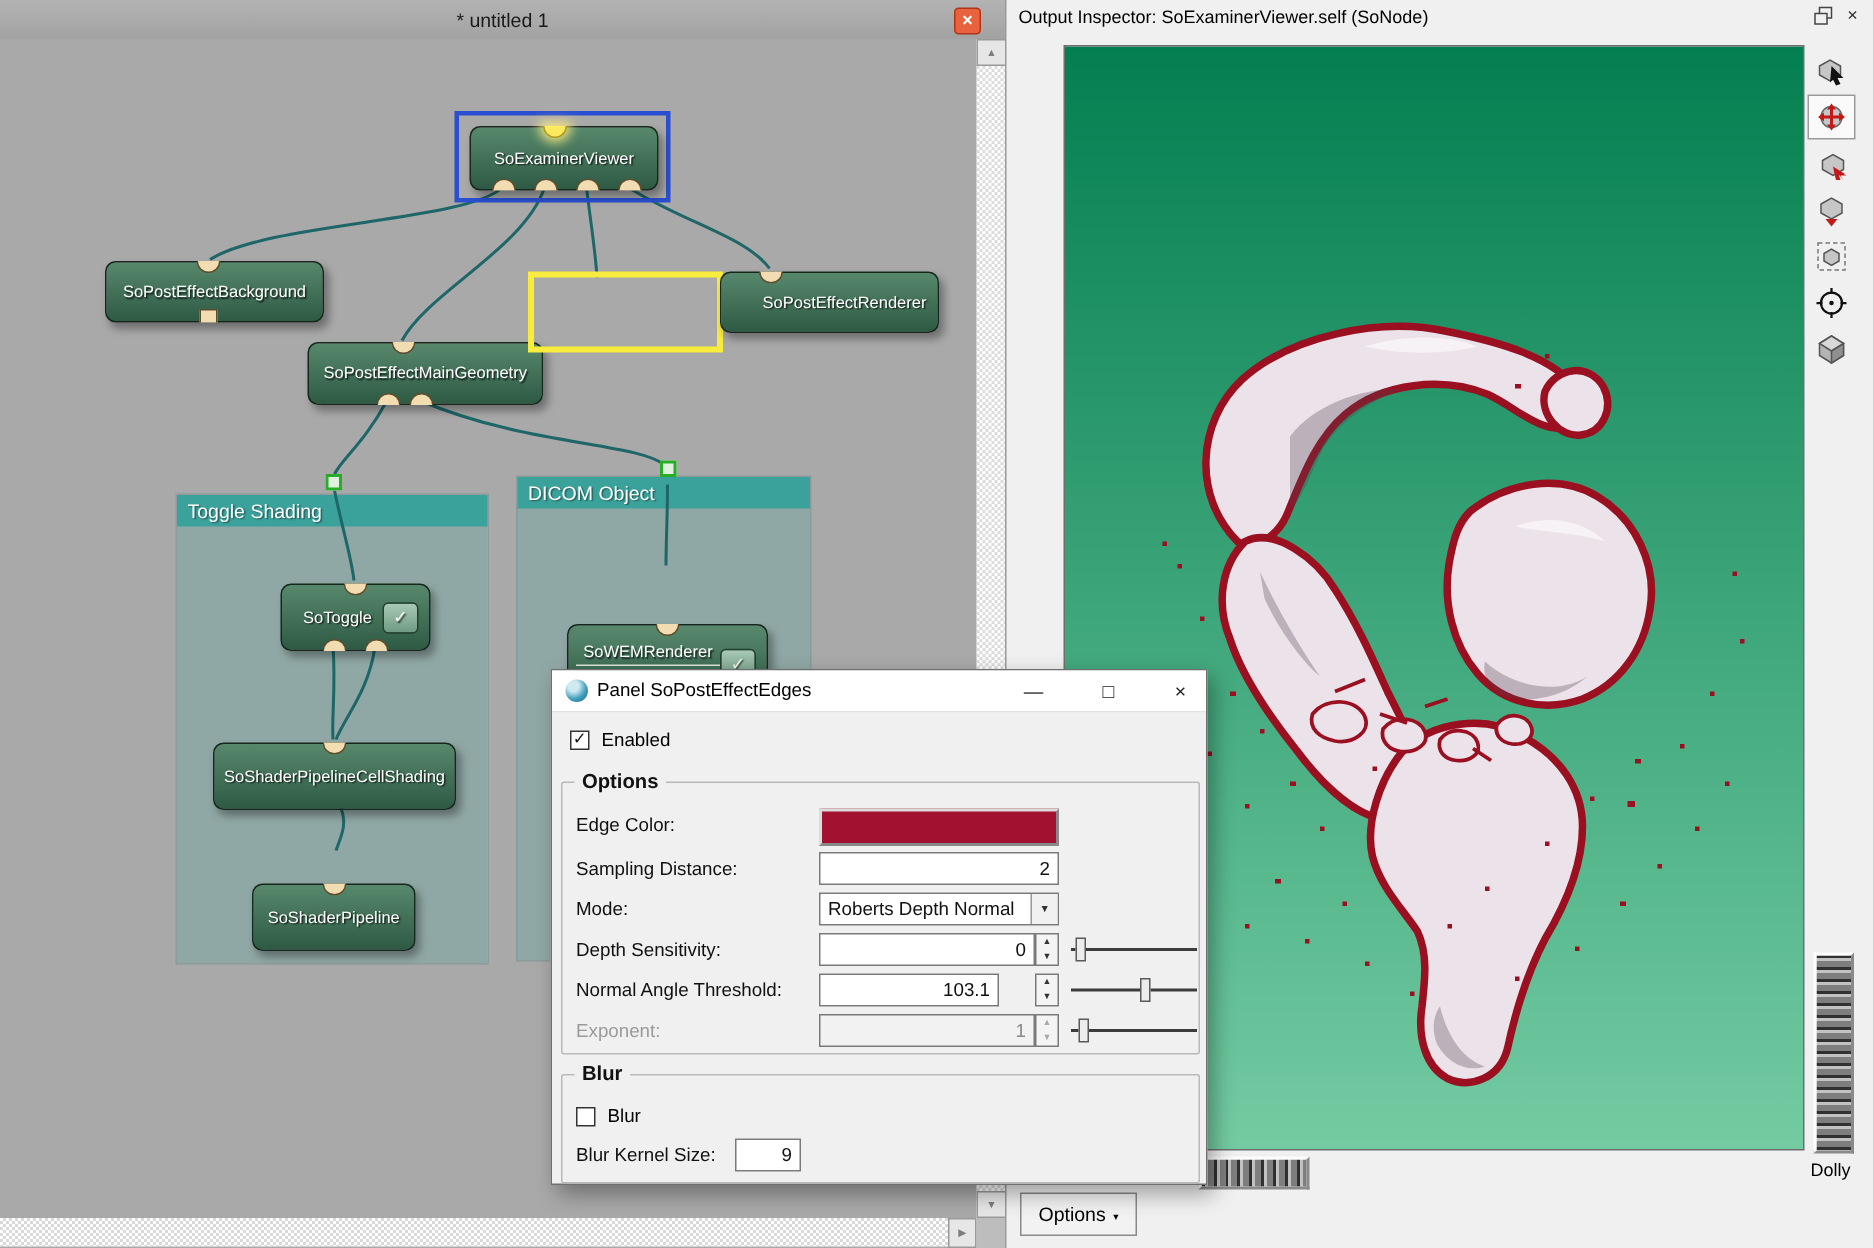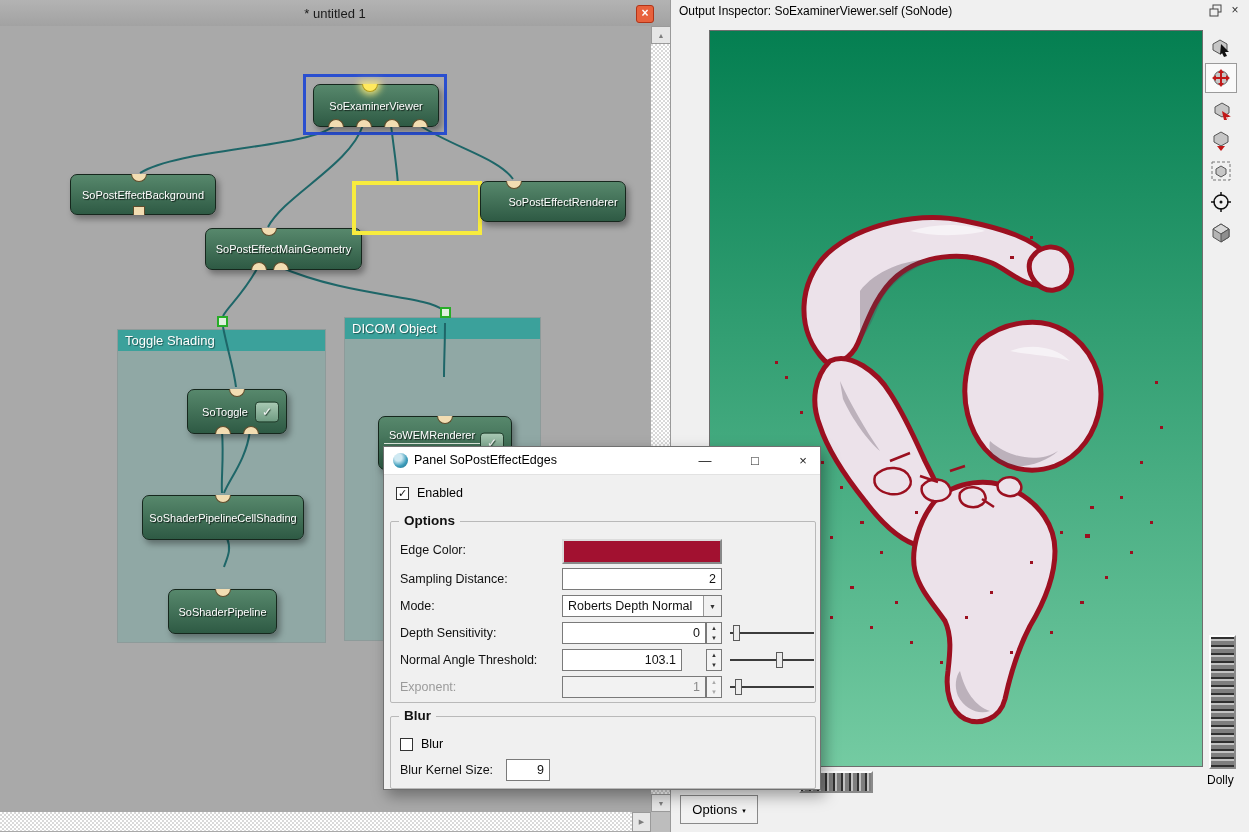--- a/index.html
+++ b/index.html
@@ -67,21 +67,21 @@
      repeating-linear-gradient(180deg,#303030 0 2px,#c2c2c2 2px 4px,#7e7e7e 4px 8px);cursor:ns-resize;}
   .wheel-h{position:absolute;left:128px;top:771px;width:70px;height:18px;border:2px solid #fcfcfc;
      border-right-color:#8a8a8a;border-bottom-color:#8a8a8a;background:
      repeating-linear-gradient(90deg,#303030 0 2px,#c2c2c2 2px 4px,#7e7e7e 4px 8px);cursor:ew-resize;}
   .dolly-lbl{position:absolute;left:536px;top:773px;font-size:12px;color:#000;}
   .options-btn{position:absolute;left:9px;top:795px;width:76px;height:27px;background:#f2f2f2;
      border:1px solid #8a8a8a;font-size:13px;display:flex;align-items:center;justify-content:center;gap:5px;cursor:pointer;}
   .options-btn .arr{font-size:7px;margin-top:2px;}
   
   #dialog{position:absolute;left:367px;top:446px;width:438px;height:344px;background:#f0f0f0;
-          border:1px solid #707070;box-shadow:4px 6px 14px rgba(0,0,0,.35);z-index:60;box-sizing:border-box;font-size:12.5px;margin-left:16px;}
+          border:1px solid #707070;box-shadow:4px 6px 14px rgba(0,0,0,.35);z-index:60;box-sizing:border-box;font-size:12.5px;}
   .dlg-title{position:absolute;left:0;top:0;right:0;height:27px;background:#ffffff;border-bottom:1px solid #e2e2e2;cursor:move;}
   .dlg-title .txt{position:absolute;left:30px;top:6px;font-size:12.5px;color:#000;}
   .dlg-logo{position:absolute;left:9px;top:6px;width:15px;height:15px;border-radius:50%;
             background:radial-gradient(circle at 35% 30%,#cfe9f2 0 25%,#3d9dbb 60%,#1f6d87);}
   .dlg-btn{position:absolute;top:0;width:34px;height:27px;display:flex;align-items:center;justify-content:center;
            font-size:13px;color:#222;cursor:pointer;}
   .cb{display:inline-block;width:13px;height:13px;background:#fff;border:1px solid #333;box-sizing:border-box;
       font-size:11px;line-height:10px;text-align:center;color:#111;cursor:pointer;vertical-align:-2px;}
   .cb span{display:none;}
   .cb.on span{display:inline;}

